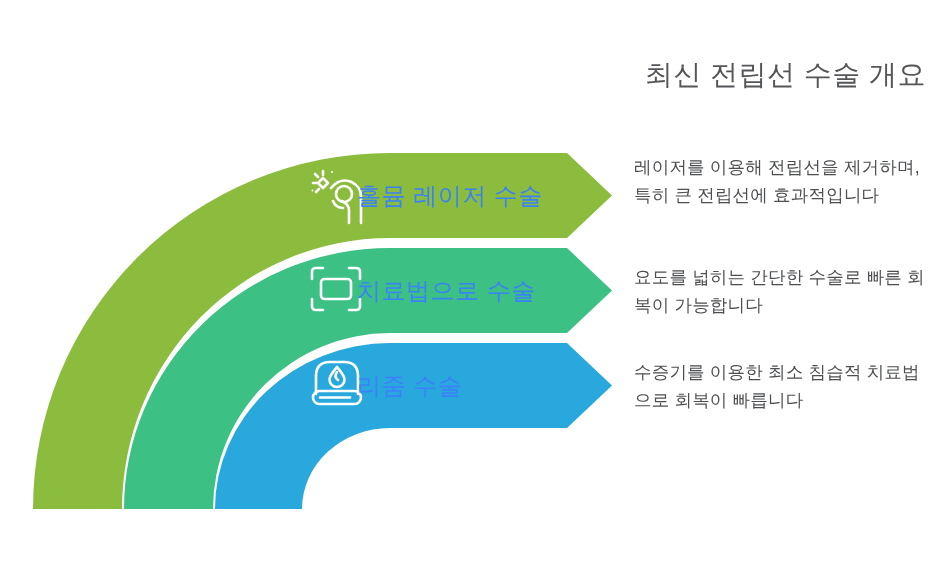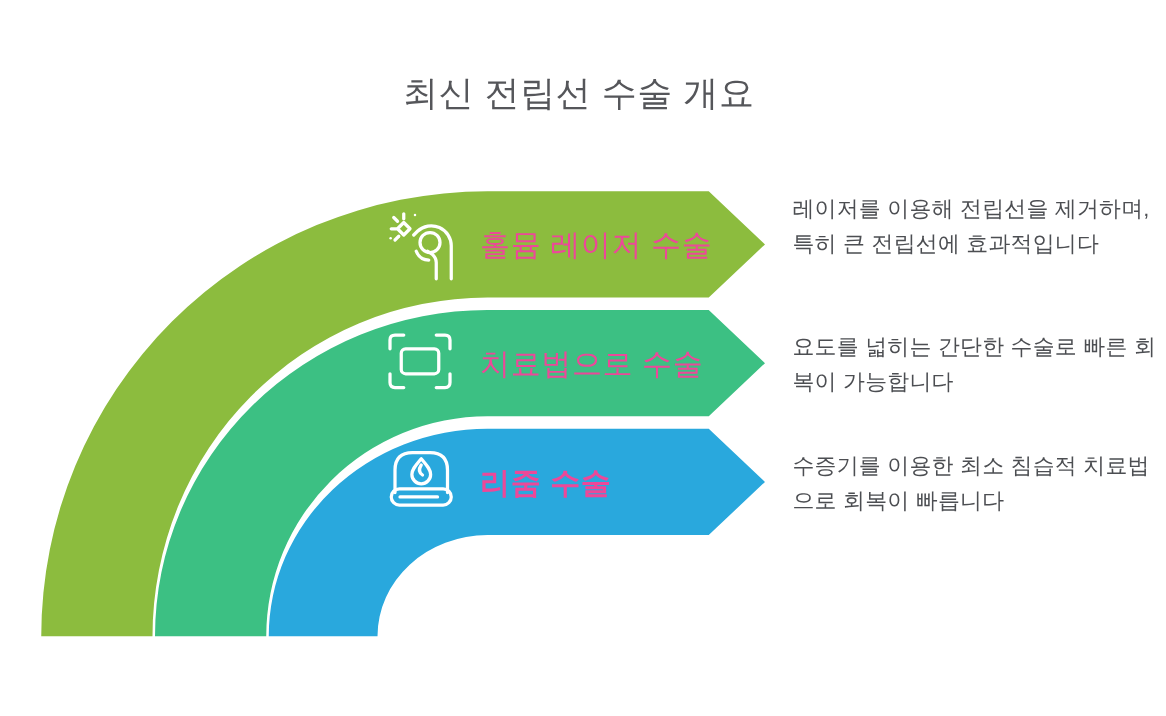--- a/index.html
+++ b/index.html
@@ -6,49 +6,49 @@
   .stage{
     position:relative;
     width:933px;height:573px;
     overflow:hidden;
     background:#ffffff;
     font-family:"Liberation Sans","DejaVu Sans",sans-serif;
   }
   .main-title{
     position:absolute;
     top:56px;left:0;width:926px;
-    text-align:center;
+    text-align:right;
     font-size:28px;
     font-weight:500;
     color:#55565a;
     letter-spacing:0.5px;
   }
   .arc-svg{position:absolute;top:0;left:0;}
   .band-label{
     position:absolute;
-    left:384px;
+    left:357px;
     transform:translateY(-50%);
     font-size:24px;
     font-weight:500;
-    color:#ec4899;
+    color:#3b82f6;
     white-space:nowrap;
     letter-spacing:0.5px;
   }
   .band-desc{
     position:absolute;
     left:634px;
     width:302px;
     font-size:17.5px;
     line-height:28px;
     color:#4c4e52;
     letter-spacing:0.2px;
   }
   .label-1{top:196px;}
   .label-2{top:291px;}
-  .label-3{top:386px;font-weight:bold;}
+  .label-3{top:386px;}
   .desc-1{top:153px;}
   .desc-2{top:263px;}
   .desc-3{top:358px;}
 </style>
 </head>
 <body>
 
 <div class="stage">
 
   <div class="main-title">최신 전립선 수술 개요</div>

